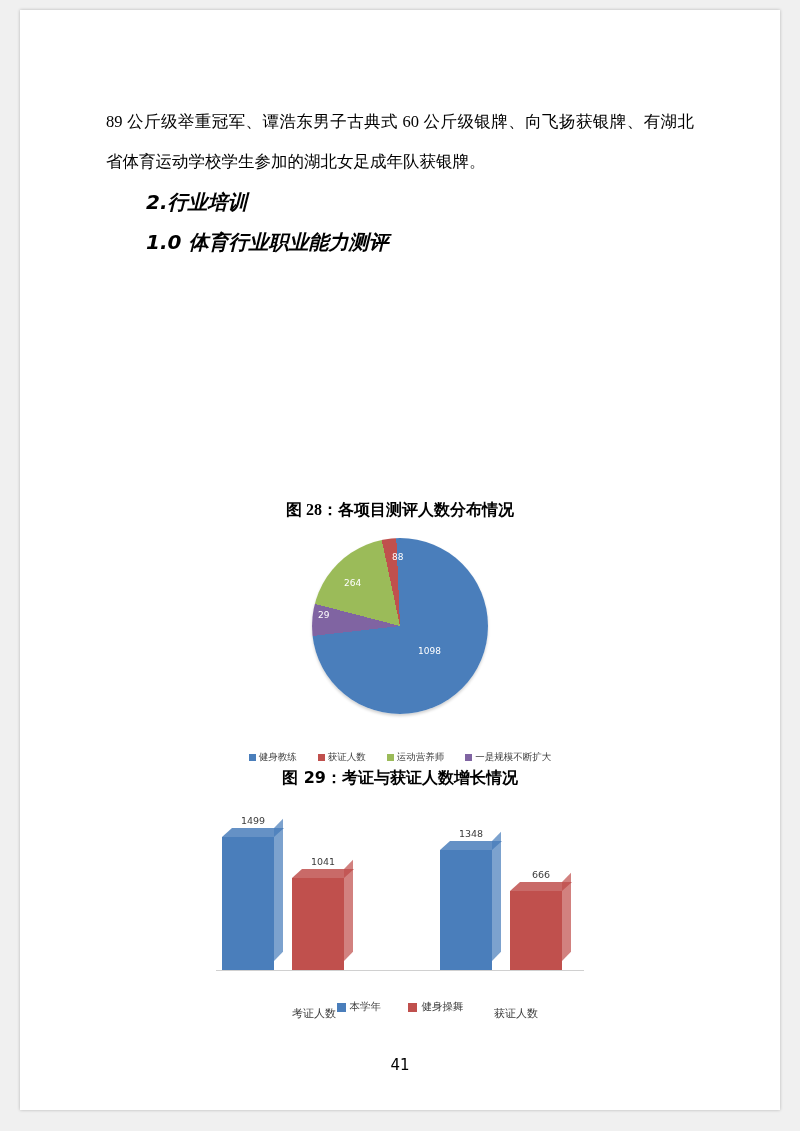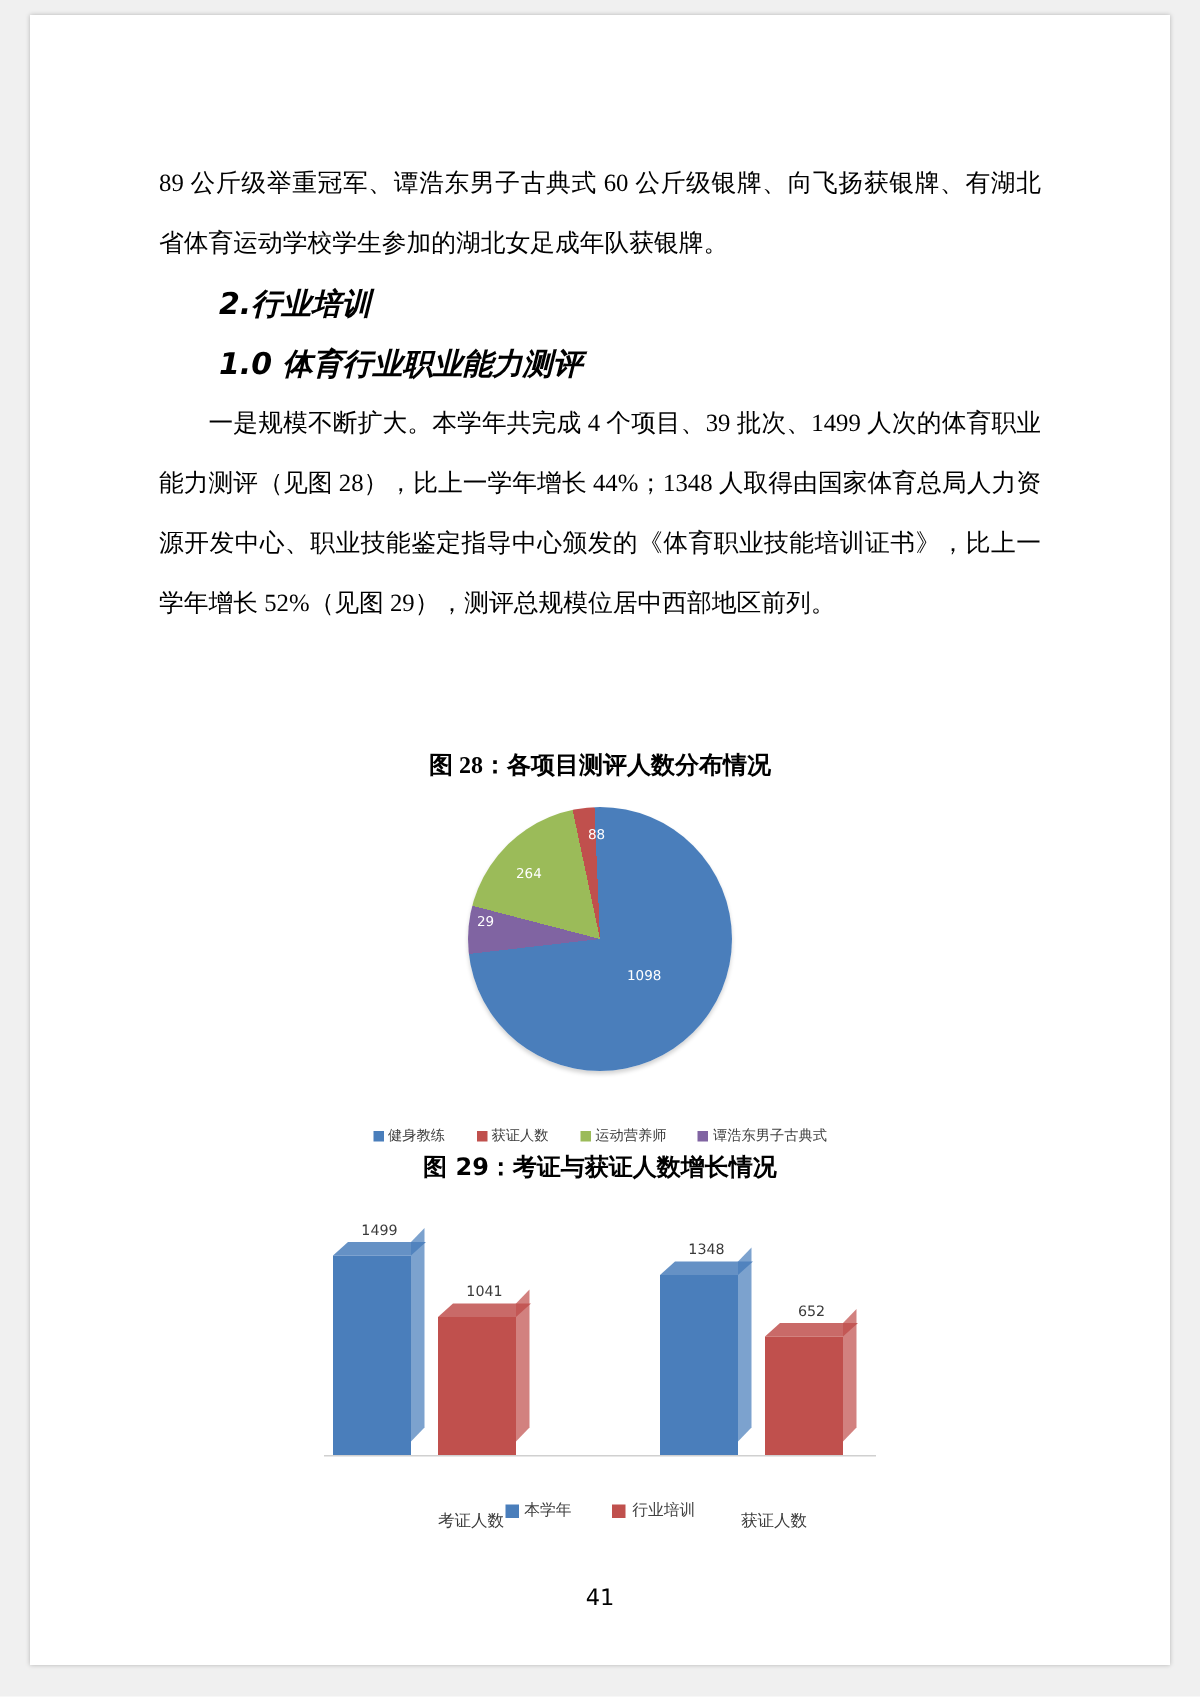--- a/index.html
+++ b/index.html
@@ -190,21 +190,20 @@
 </style>
 </head>
 <body>
 
 <div class="page">
 
   <div class="body-text">
     <p>89 公斤级举重冠军、谭浩东男子古典式 60 公斤级银牌、向飞扬获银牌、有湖北省体育运动学校学生参加的湖北女足成年队获银牌。</p>
     <p class="heading">2.行业培训</p>
     <p class="heading">1.0 体育行业职业能力测评</p>
-    <p class="indent">一是规模不断扩大。本学年共完成 4 个项目、39 批次、1499 人次的体育职业能力测评（见图 28），比上一学年增长 44%；1348 人取得由国家体育总局人力资源开发中心、职业技能鉴定指导中心颁发的《体育职业技能培训证书》，比上一学年增长 52%（见图 29），测评总规模位居中西部地区前列。</p>
   </div>
 
   <div class="chart28">
     <div class="title fig-title">图 28：各项目测评人数分布情况</div>
 
     <div class="pie-wrap">
       <div class="pie"></div>
       <span class="slice-label lab-1098">1098</span>
       <span class="slice-label lab-29">29</span>
       <span class="slice-label lab-264">264</span>
@@ -215,21 +214,21 @@
       <span class="item">
         <span class="sw" style="background:#4a7ebb"></span><span>健身教练</span>
       </span>
       <span class="item">
         <span class="sw" style="background:#c0504d"></span><span>获证人数</span>
       </span>
       <span class="item">
         <span class="sw" style="background:#9bbb59"></span><span>运动营养师</span>
       </span>
       <span class="item">
-        <span class="sw" style="background:#8064a2"></span><span>谭浩东男子古典式</span>
+        <span class="sw" style="background:#8064a2"></span><span>一是规模不断扩大</span>
       </span>
     </div>
   </div>
 
   <div class="chart29">
     <div class="title fig-title">图 29：考证与获证人数增长情况</div>
 
     <div class="bars">
 
       <div class="group g1">
@@ -251,33 +250,33 @@
         <div class="bar blue" style="left:4px;height:120px;">
           <div class="top" style="bottom:120px;"></div>
           <div class="side" style="top:-9px;height:120px;"></div>
           <div class="front" style="height:120px;"></div>
           <div class="val" style="bottom:131px;">1348</div>
         </div>
         <div class="bar red" style="left:74px;height:79px;">
           <div class="top" style="bottom:79px;"></div>
           <div class="side" style="top:-9px;height:79px;"></div>
           <div class="front" style="height:79px;"></div>
-          <div class="val" style="bottom:90px;">652</div>
+          <div class="val" style="bottom:90px;">666</div>
         </div>
       </div>
     </div>
 
     <div class="axis"></div>
     <div class="cat cat1">考证人数</div>
     <div class="cat cat2">获证人数</div>
 
     <div class="legend29">
       <span class="item">
         <span class="sw" style="background:#4a7ebb"></span><span>本学年</span>
       </span>
       <span class="item">
-        <span class="sw" style="background:#c0504d"></span><span>行业培训</span>
+        <span class="sw" style="background:#c0504d"></span><span>健身操舞</span>
       </span>
     </div>
   </div>
 
   <div class="page-num">41</div>
 </div>
 
 </body></html>

